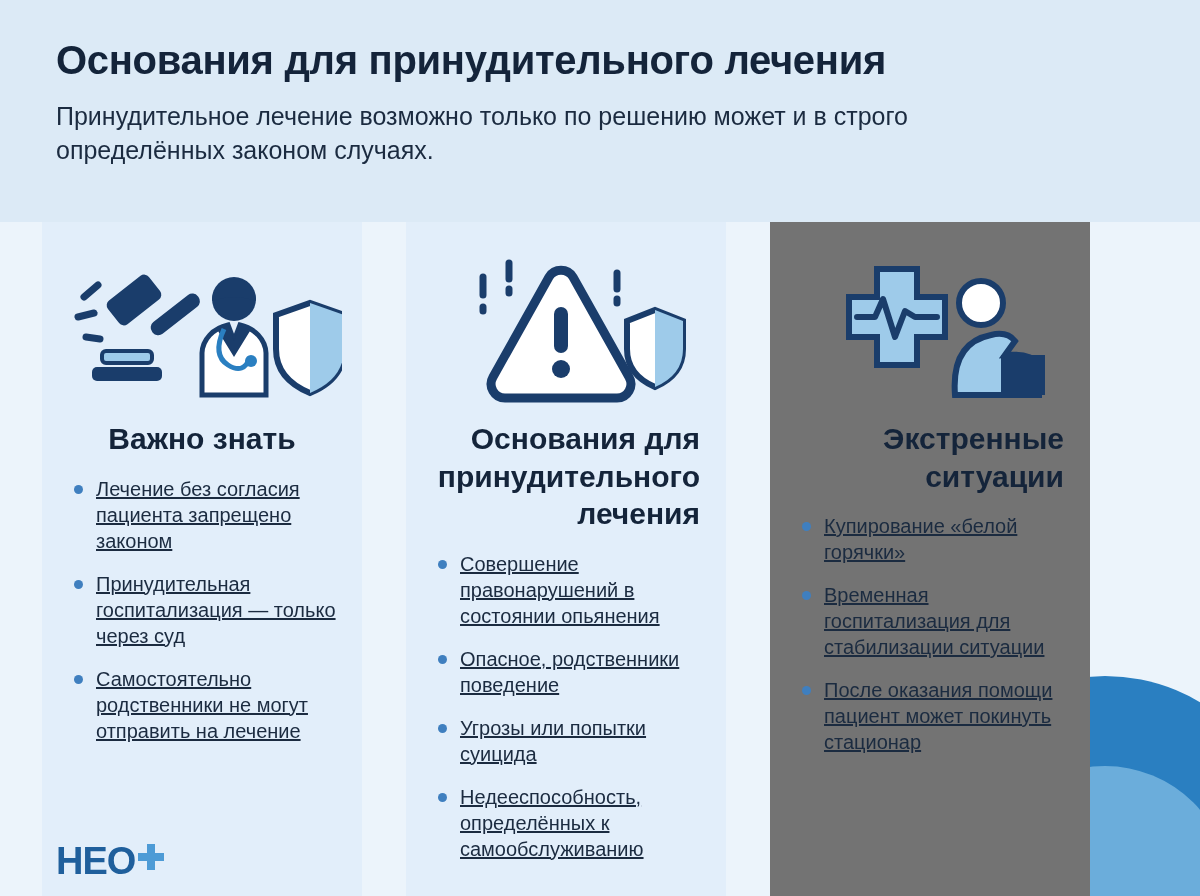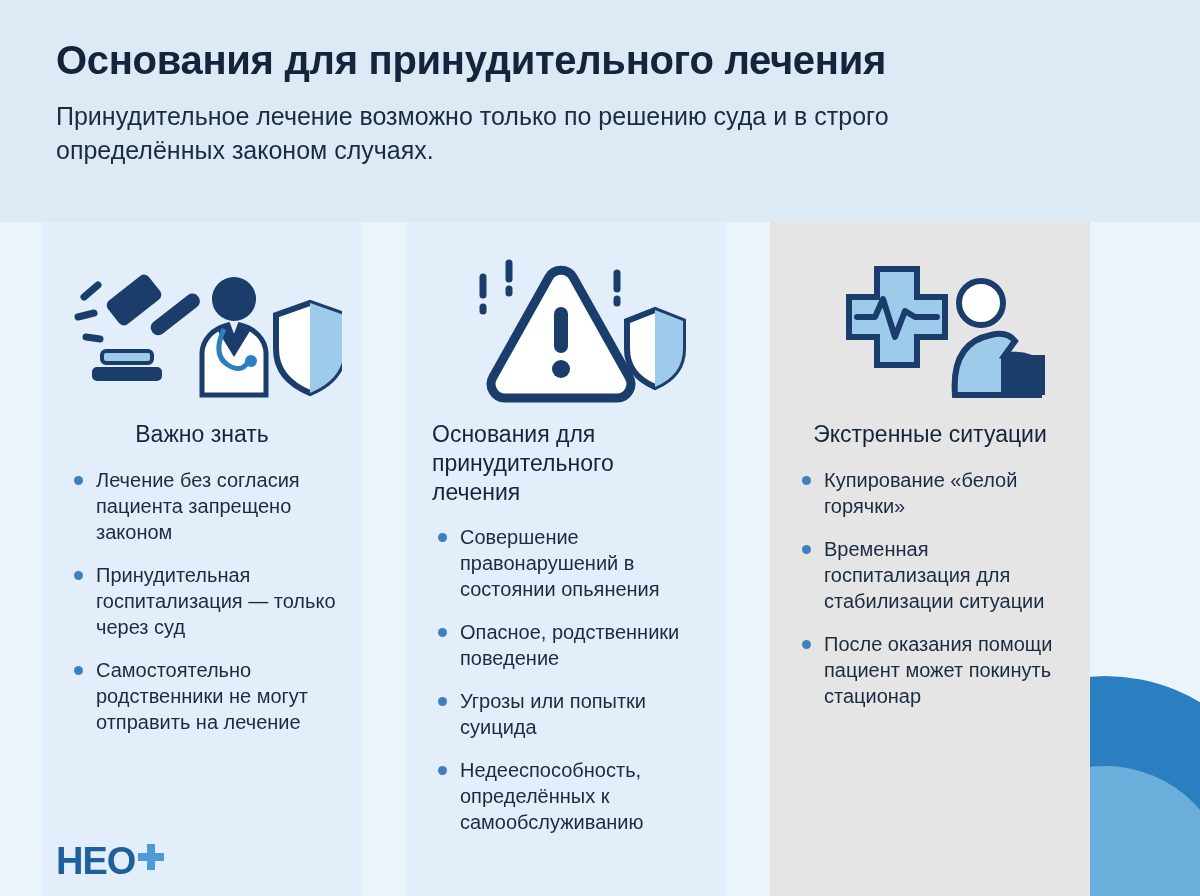--- a/index.html
+++ b/index.html
@@ -73,48 +73,49 @@
   .col {
     width: 320px;
     background: #e3eef9;
     padding: 28px 26px 0 26px;
     display: flex;
     flex-direction: column;
     align-items: center;
   }
   .col-1 { margin-left: 42px; background: #e2eefa; }
   .col-2 { margin-left: 44px; background: #e2eefa; }
-  .col-3 { margin-left: 44px; background: #e5e5e5; }
+  .col-3 { margin-left: 44px; background: #737373; }
 
   .icon-wrap {
     height: 170px;
     display: flex;
     align-items: center;
     justify-content: center;
   }
   .col-title {
-    font-size: 23px;
-    font-weight: normal;
+    font-size: 30px;
+    font-weight: bold;
     color: #14243a;
-    text-align: left;
+    text-align: right;
     line-height: 1.25;
     margin-bottom: 18px;
   }
   ul.bullets {
     list-style: none;
     width: 100%;
     padding-left: 4px;
   }
   ul.bullets li {
     position: relative;
     font-size: 20px;
     line-height: 1.3;
     color: #1b2b40;
     padding-left: 24px;
     margin-bottom: 17px;
+    text-decoration: underline;
   }
   ul.bullets li::before {
     content: "";
     position: absolute;
     left: 2px; top: 9px;
     width: 9px; height: 9px;
     border-radius: 50%;
     background: #3f7fbf;
   }
 
@@ -148,21 +149,21 @@
 <body>
 
 <div class="poster">
 
   <div class="bg-band"></div>
   <div class="circle-big"></div>
   <div class="circle-mid"></div>
 
   <div class="header">
     <div class="header-title">Основания для принудительного лечения</div>
-    <div class="header-sub">Принудительное лечение возможно только по решению суда и в строго определённых законом случаях.</div>
+    <div class="header-sub">Принудительное лечение возможно только по решению может и в строго определённых законом случаях.</div>
   </div>
 
   <div class="columns">
 
     <div class="col col-1">
       <div class="icon-wrap">
         <svg width="280" height="160" viewBox="0 0 280 160" aria-hidden="true">
 
           <g stroke="#1a3d6b" stroke-width="7" fill="none" stroke-linecap="round">
             <line x1="22" y1="42" x2="36" y2="30"></line>

